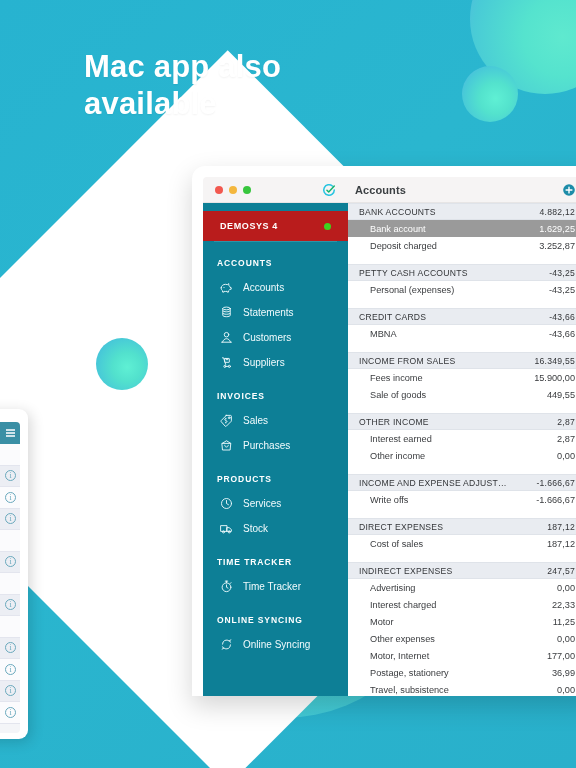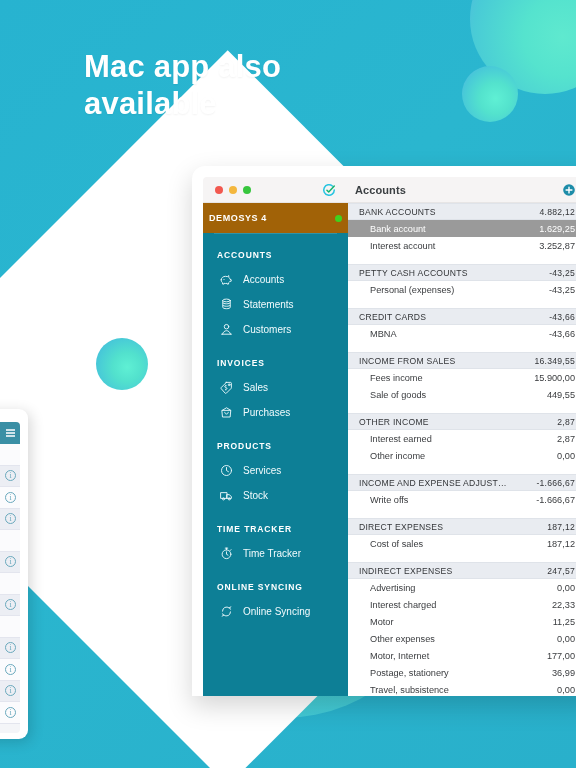--- a/index.html
+++ b/index.html
@@ -121,22 +121,22 @@
 
   
   #appbody { flex:1; display:flex; min-height:0; }
 
   
   #sidebar {
     width:145px; background:#0d7f96; color:#ffffff; flex:0 0 145px;
     overflow:hidden;
   }
   #ws {
-    height:30px; background:#a16207; display:flex; align-items:center;
-    padding:0 6px; justify-content:space-between;
+    height:30px; background:#b91c1c; display:flex; align-items:center;
+    padding:0 17px; justify-content:space-between;margin-top:8px;
   }
   #ws-name { font-size:9px; font-weight:bold; letter-spacing:.6px; }
   #ws-dot { width:7px; height:7px; border-radius:50%; background:#3fd11f; }
   #ws-rule { height:1px; background:#2f93a7; margin:0 11px; }
 
   .sec-label {
     font-size:8.5px; font-weight:bold; letter-spacing:.9px;
     color:#ffffff; padding:16px 0 7px 14px;
   }
   .nav {
@@ -280,20 +280,33 @@
               <div class="nav">
                 <span class="ico">
                   <svg width="15" height="15" viewBox="0 0 24 24">
                     <circle fill="none" stroke="#eaf8fb" stroke-width="1.5" stroke-linecap="round" stroke-linejoin="round" cx="12" cy="7.5" r="3.6"></circle>
                     <path fill="none" stroke="#eaf8fb" stroke-width="1.5" stroke-linecap="round" stroke-linejoin="round" d="M5.5 19.5c1.2-3.6 3.7-5.6 6.5-5.6s5.3 2 6.5 5.6"></path>
                     <path fill="none" stroke="#eaf8fb" stroke-width="1.5" stroke-linecap="round" stroke-linejoin="round" d="M4.2 19.5h15.6"></path>
                   </svg>
                 </span>
                 <span>Customers</span>
               </div>
+              <div class="nav">
+                <span class="ico">
+                  <svg width="15" height="15" viewBox="0 0 24 24">
+                    <path fill="none" stroke="#eaf8fb" stroke-width="1.5" stroke-linecap="round" stroke-linejoin="round" d="M5.5 4.5h1.8l3.4 10.6"></path>
+                    <rect fill="none" stroke="#eaf8fb" stroke-width="1.5" stroke-linecap="round" stroke-linejoin="round" x="9" y="5.5" width="7.5" height="6.2" rx=".6"></rect>
+                    <path fill="none" stroke="#eaf8fb" stroke-width="1.5" stroke-linecap="round" stroke-linejoin="round" d="M11.6 5.5v2.3l1.2-.8 1.2.8V5.5"></path>
+                    <circle fill="none" stroke="#eaf8fb" stroke-width="1.5" stroke-linecap="round" stroke-linejoin="round" cx="9.4" cy="18.2" r="1.7"></circle>
+                    <circle fill="none" stroke="#eaf8fb" stroke-width="1.5" stroke-linecap="round" stroke-linejoin="round" cx="16.6" cy="18.2" r="1.7"></circle>
+                    <path fill="none" stroke="#eaf8fb" stroke-width="1.5" stroke-linecap="round" stroke-linejoin="round" d="M11.1 18.2h3.8"></path>
+                  </svg>
+                </span>
+                <span>Suppliers</span>
+              </div>
               <div class="sec-label">INVOICES</div>
               <div class="nav">
                 <span class="ico">
                   <svg width="15" height="15" viewBox="0 0 24 24">
                     <path fill="none" stroke="#eaf8fb" stroke-width="1.5" stroke-linecap="round" stroke-linejoin="round" d="M11.2 3.8h7.2c.8 0 1.4.6 1.4 1.4v7.2c0 .4-.2.8-.4 1l-7.6 7.6c-.6.6-1.5.6-2 0L3.6 14c-.6-.6-.6-1.5 0-2l7.6-7.6c.3-.3.6-.6 1-.6z"></path>
                     <circle fill="none" stroke="#eaf8fb" stroke-width="1.5" stroke-linecap="round" stroke-linejoin="round" cx="16.3" cy="7.6" r="1.4"></circle>
                     <path fill="none" stroke="#eaf8fb" stroke-width="1.5" stroke-linecap="round" stroke-linejoin="round" d="M10.9 9.2c-1 0-1.7.6-1.7 1.4s.7 1.2 1.7 1.4c1 .2 1.8.6 1.8 1.4 0 .8-.8 1.4-1.8 1.4M10.9 8.3v1M10.9 15v1"></path>
                   </svg>
                 </span>
                 <span>Sales</span>
@@ -358,21 +371,21 @@
         <div id="list">
             <div class="grp-head">
               <span class="nm">BANK ACCOUNTS</span>
               <span class="amt">4.882,12</span>
             </div>
             <div class="row sel">
               <span>Bank account</span>
               <span class="amt">1.629,25</span>
             </div>
             <div class="row">
-              <span>Interest account</span>
+              <span>Deposit charged</span>
               <span class="amt">3.252,87</span>
             </div>
             <div class="spacer"></div>
             <div class="grp-head">
               <span class="nm">PETTY CASH ACCOUNTS</span>
               <span class="amt">-43,25</span>
             </div>
             <div class="row">
               <span>Personal (expenses)</span>
               <span class="amt">-43,25</span>

